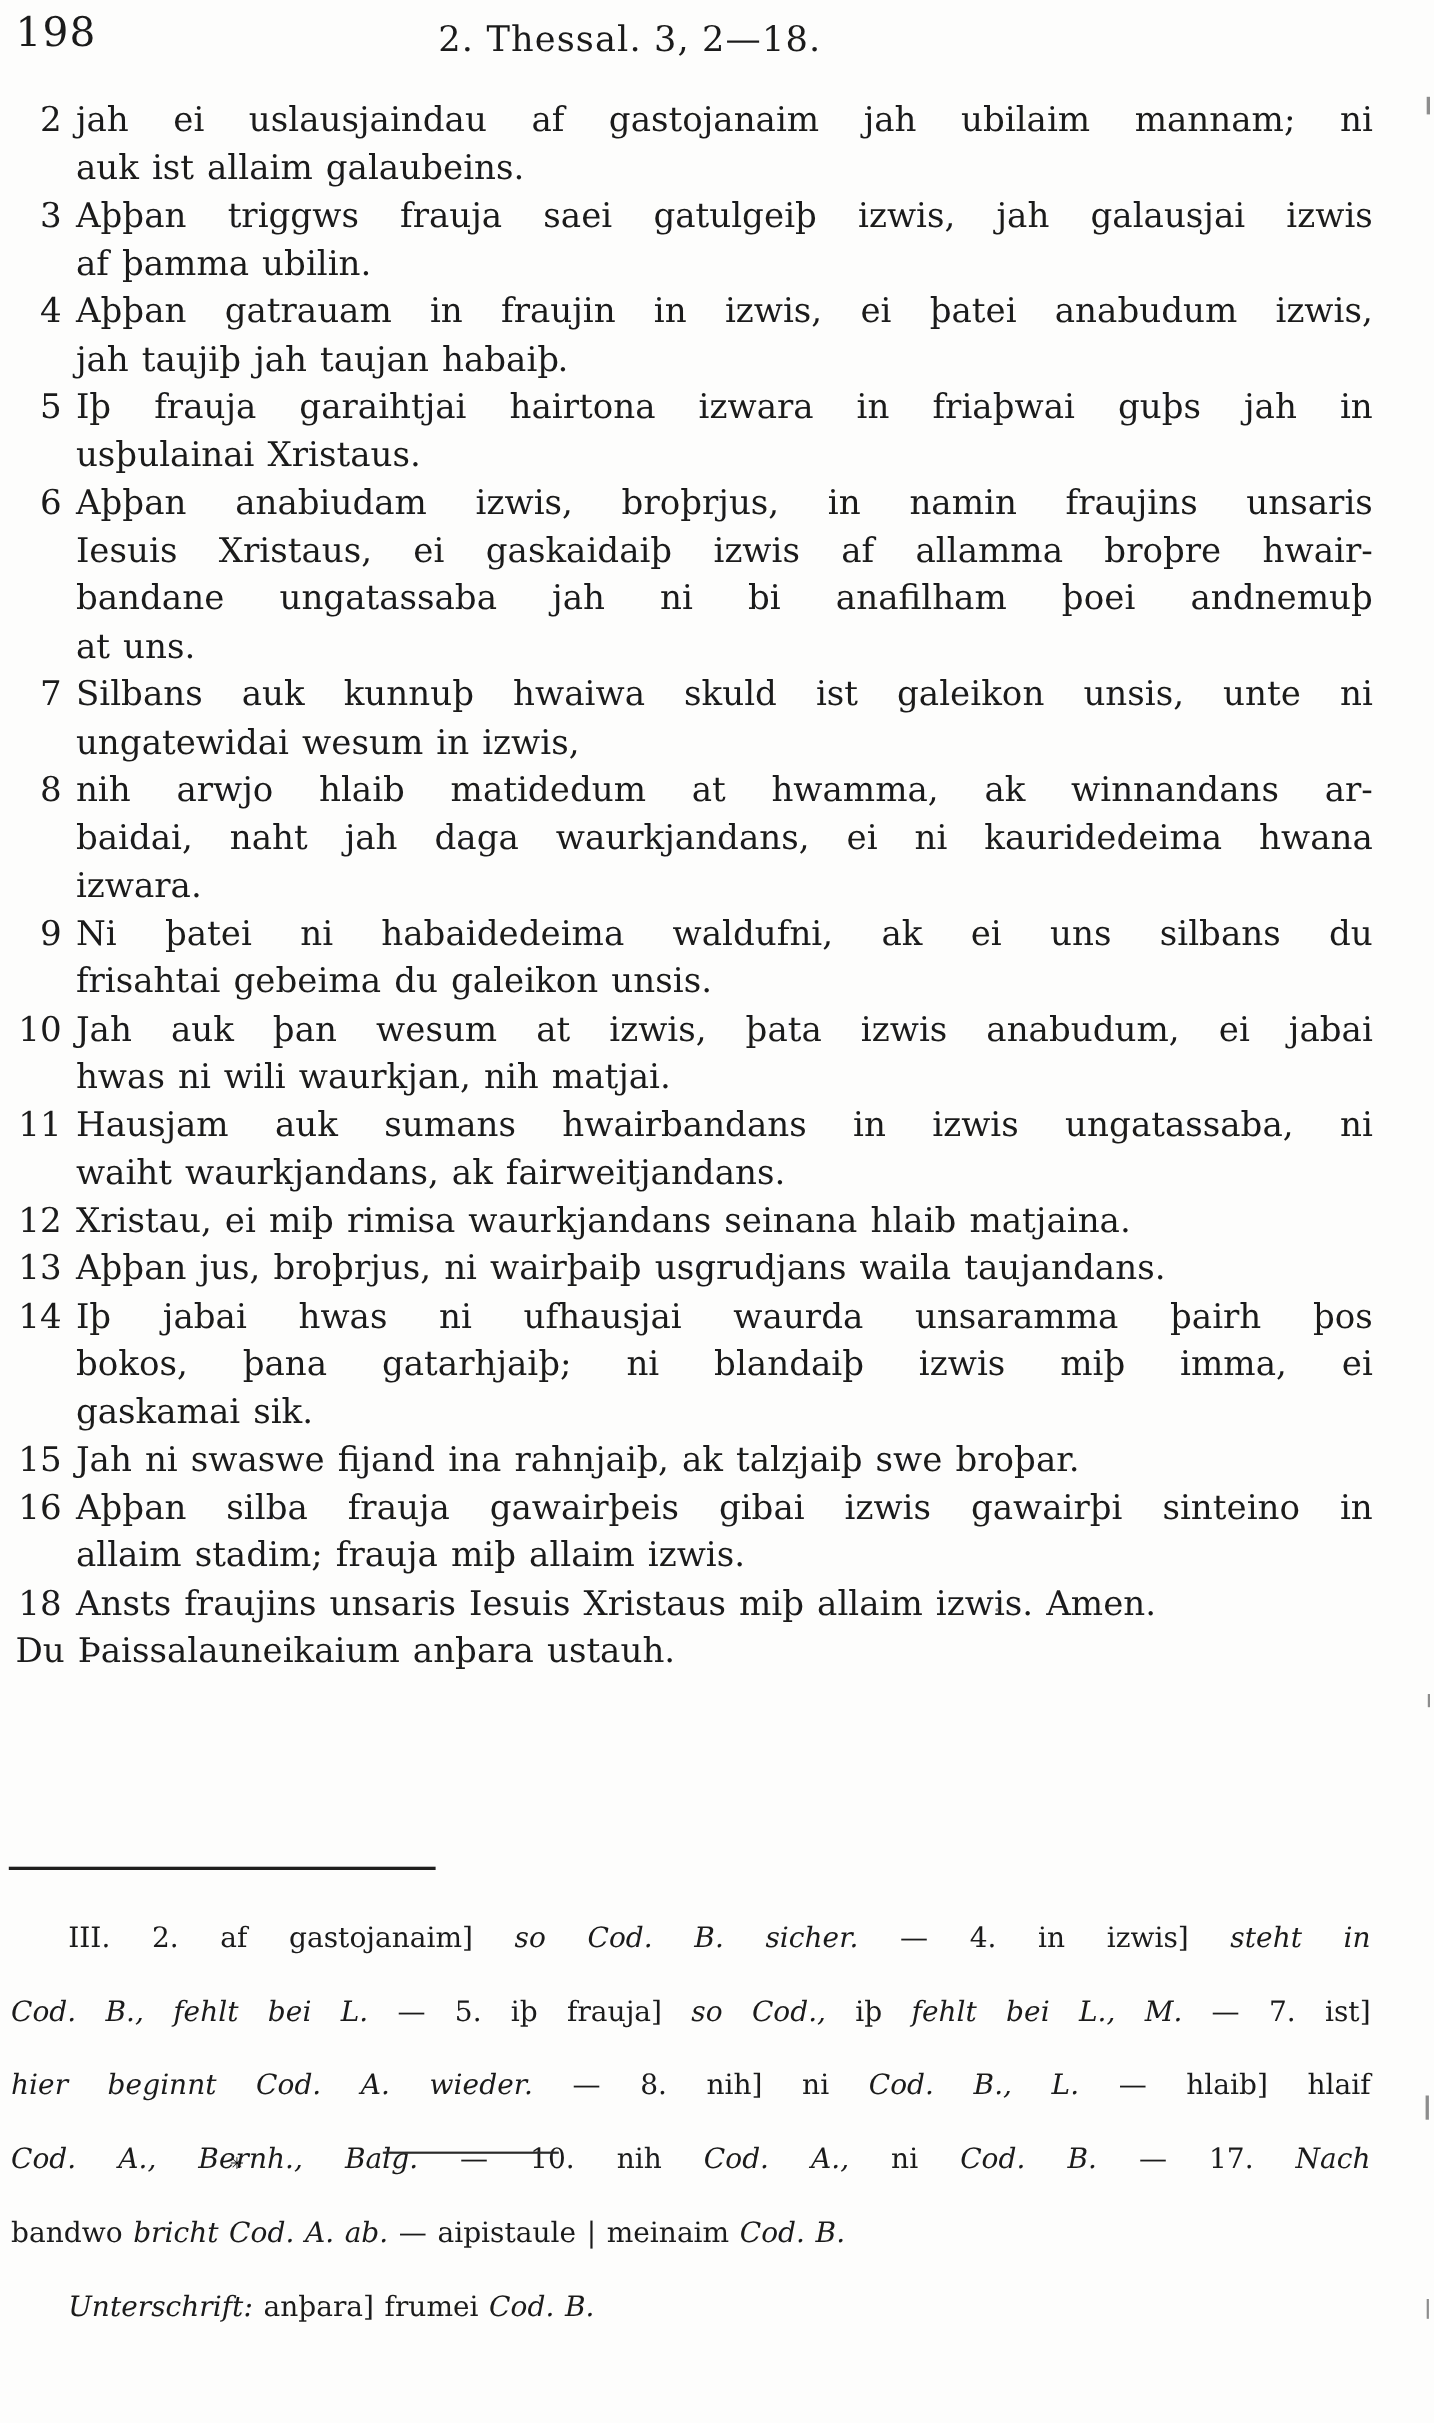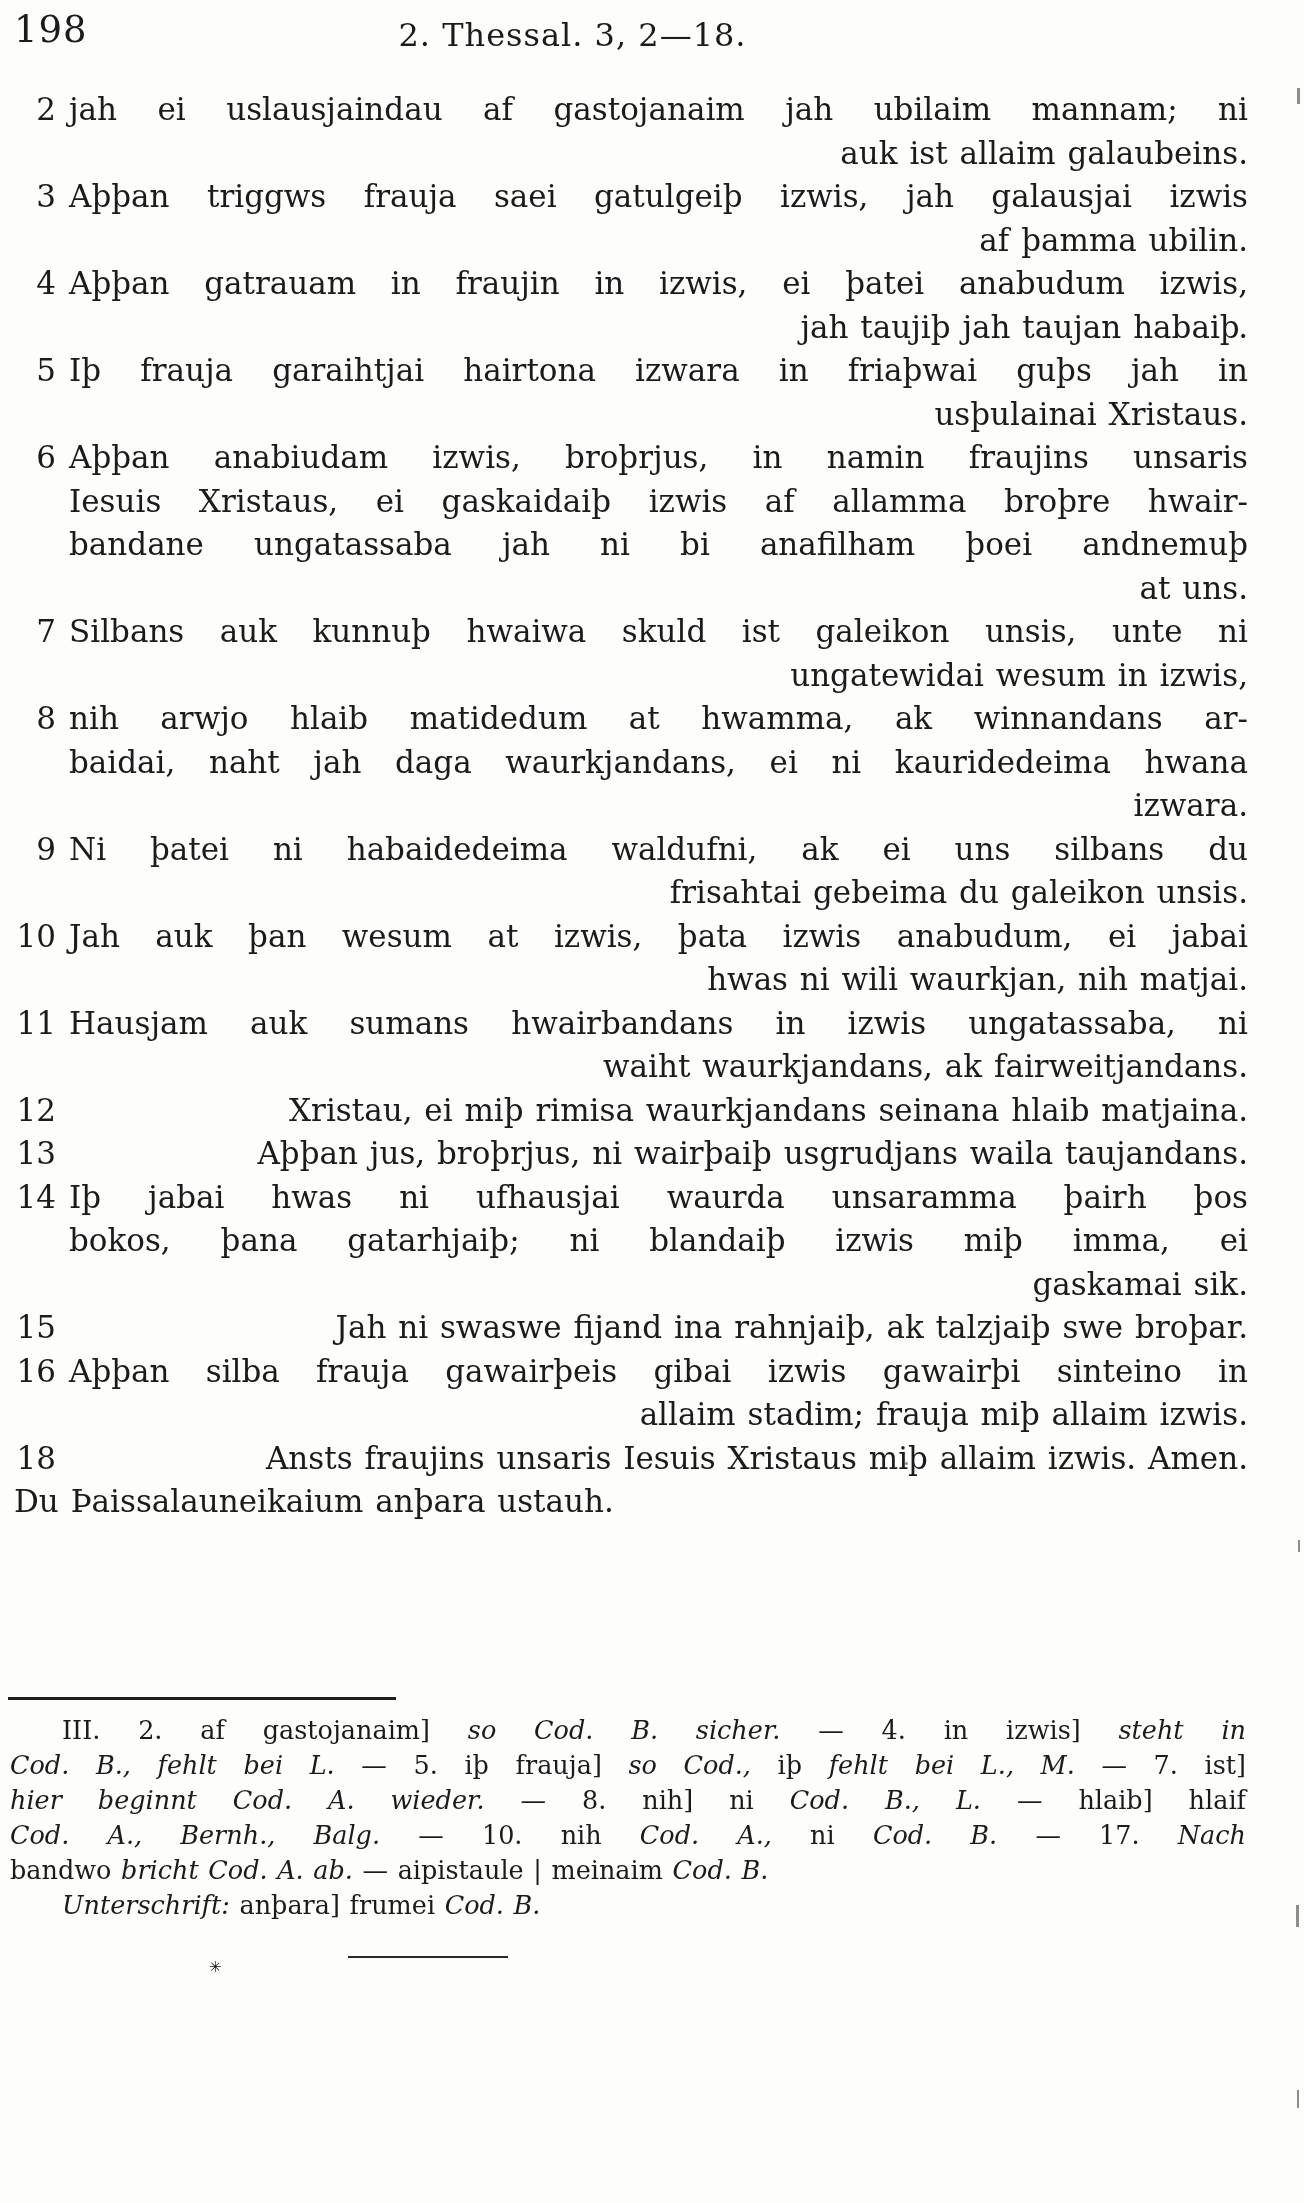--- a/index.html
+++ b/index.html
@@ -10,27 +10,27 @@
   }
   
   .header{position:absolute;top:6px;left:0;right:12px;height:50px;}
   .pageno{position:absolute;left:14px;top:2px;font-size:37px;letter-spacing:1px;}
   .runtitle{position:absolute;left:0;top:10px;width:1145px;text-align:center;font-size:32px;letter-spacing:1px;}
   
   .verses{position:absolute;top:88px;left:14px;right:56px;font-size:31px;}
   .verse{display:flex;}
   .vnum{flex:none;width:42px;text-align:right;padding-right:13px;line-height:43.5px;}
   .vtext{flex:1;min-width:0;}
-  .line{line-height:43.5px;word-spacing:2px;text-align:right;}
+  .line{line-height:43.5px;word-spacing:2px;}
   .j{text-align:justify;text-align-last:justify;text-justify:inter-word;}
   .closing{line-height:43.5px;padding-right:210px;word-spacing:2px;}
   
   .fnrule{position:absolute;top:1697px;left:8px;width:388px;height:3px;background:#1e1e1e;}
   .apparatus{position:absolute;top:1713px;left:10px;right:58px;font-size:25.5px;}
-  .apline{line-height:35px;word-spacing:1.5px;}
+  .apline{line-height:35px;word-spacing:1.5px;margin-top:32px;}
   .ind{text-indent:52px;}
   .it{font-style:italic;}
   
   .bottomrule{position:absolute;top:1956px;left:348px;width:160px;height:2px;background:#2a2a2a;}
   .printermark{position:absolute;top:1958px;left:209px;font-size:15px;color:#101010;}
   
   .speck{position:absolute;background:#8d8d8d;}
   .s1{left:1297px;top:88px;width:3px;height:16px;}
   .s2{left:1298px;top:1540px;width:2px;height:12px;}
   .s3{left:1296px;top:1905px;width:3px;height:22px;}

